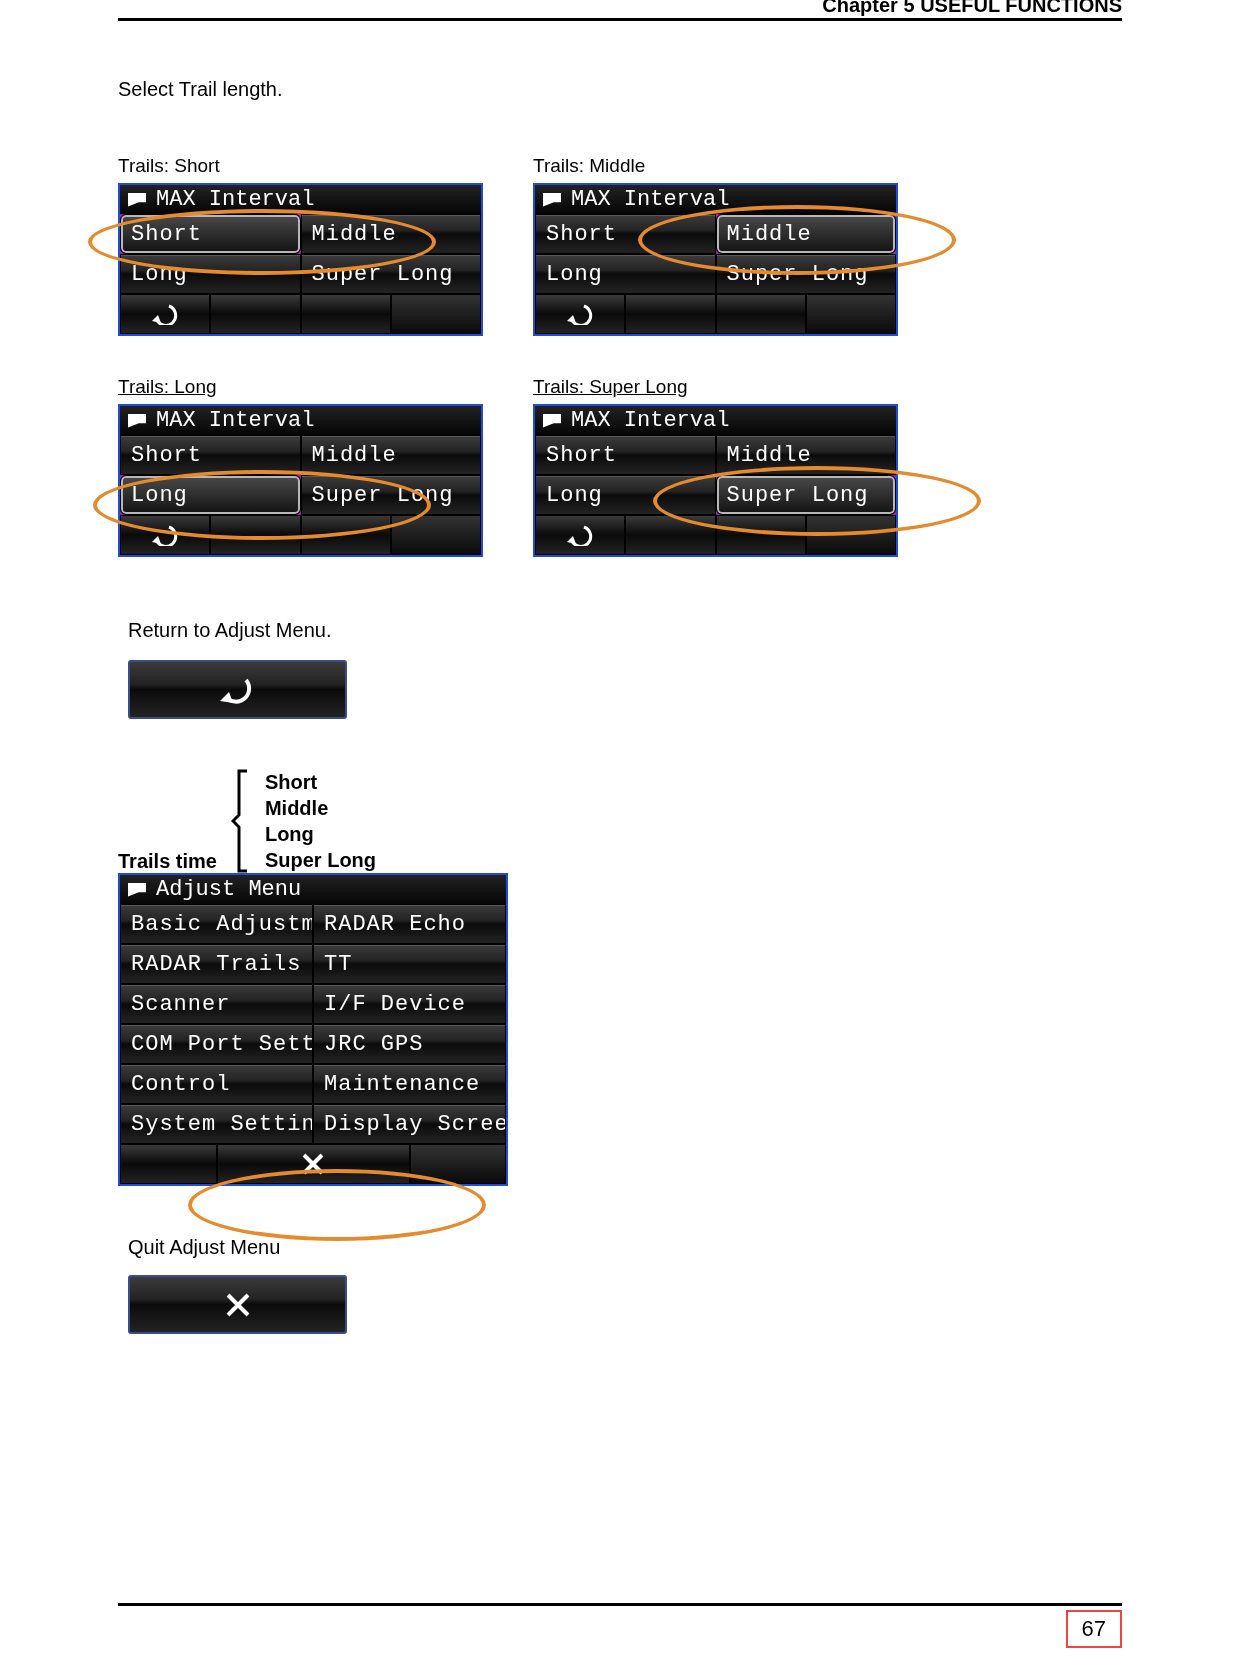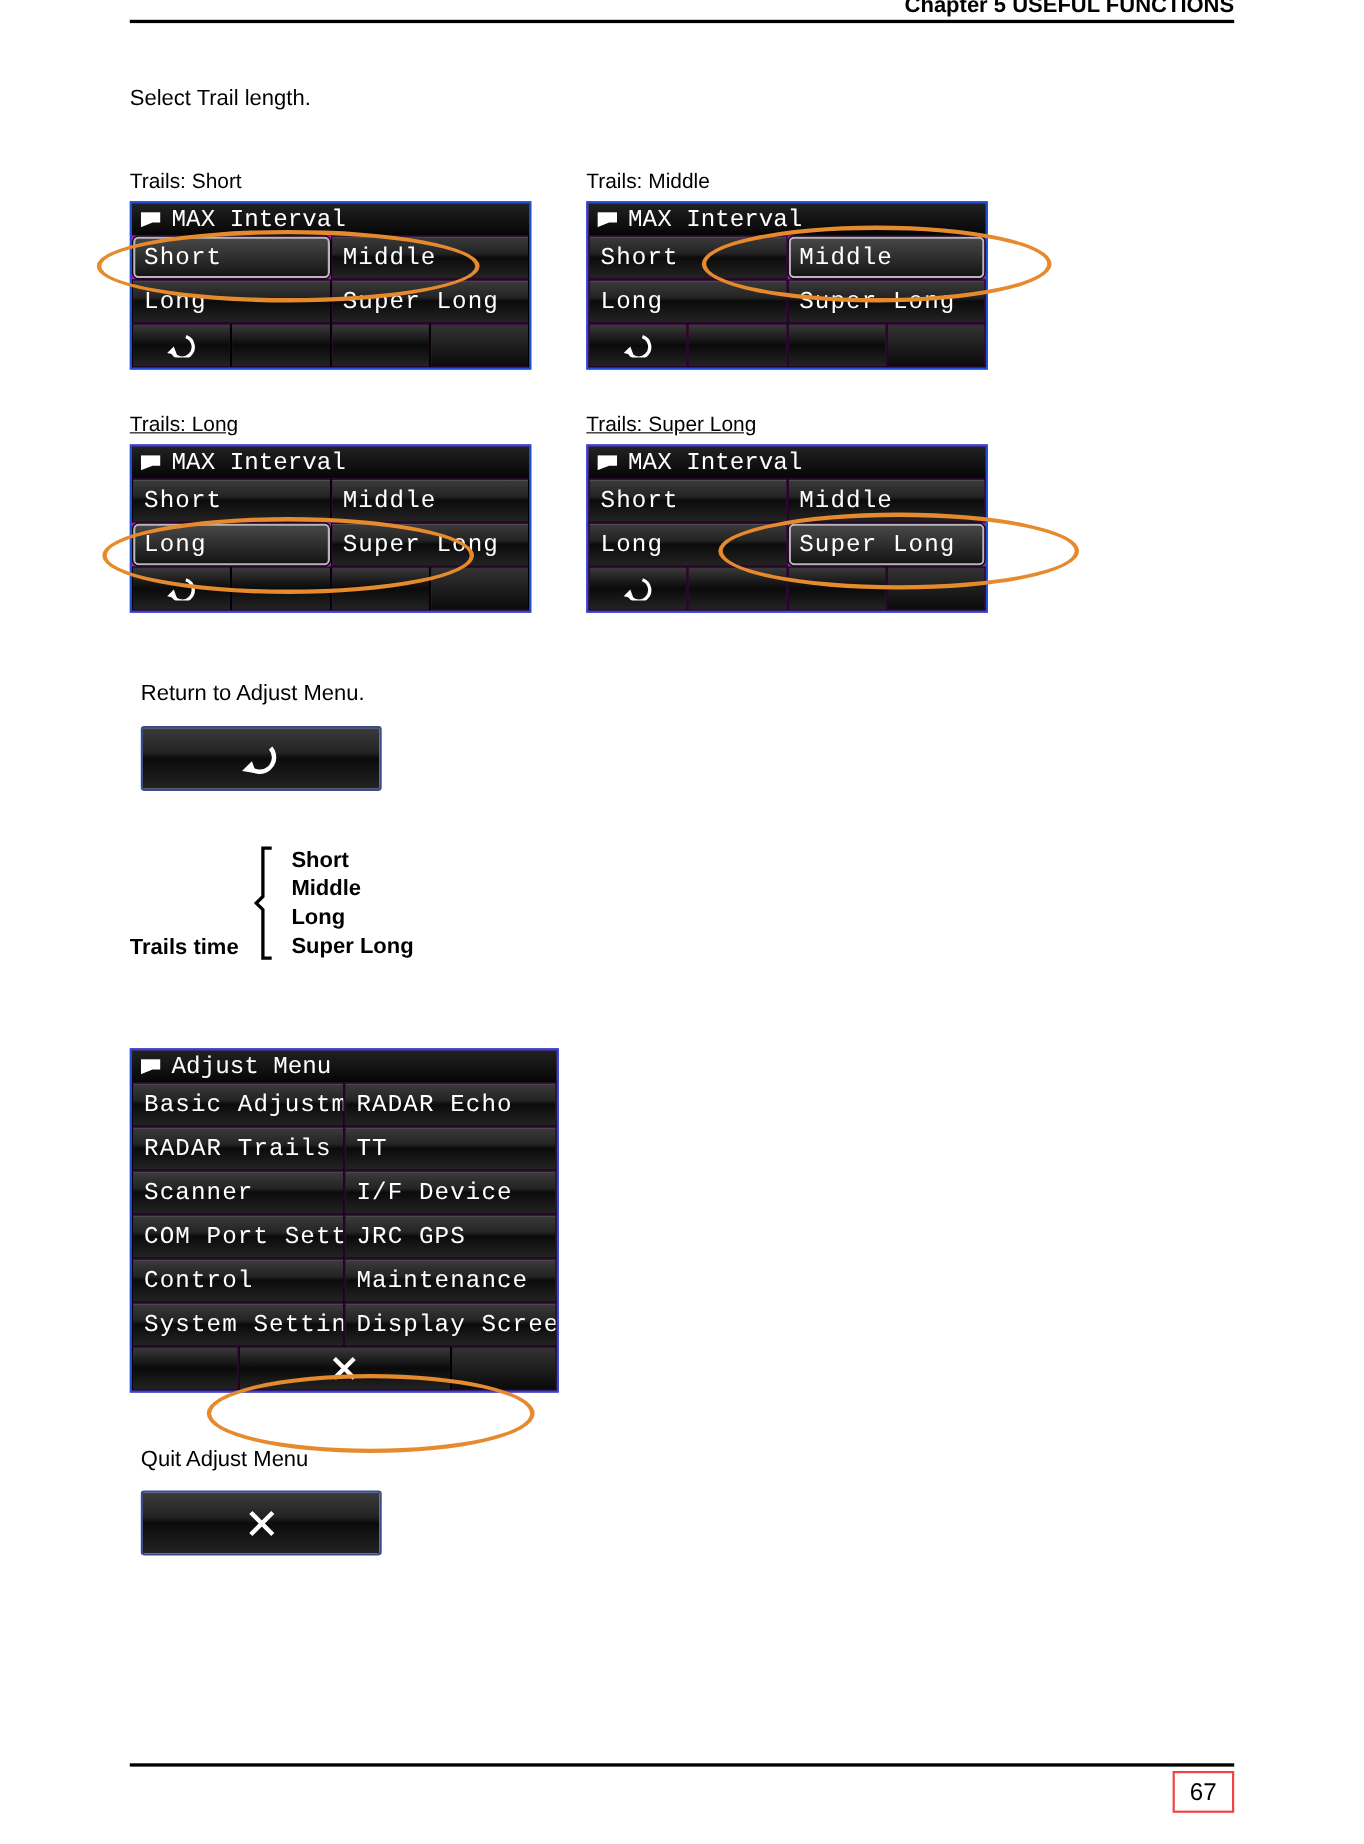--- a/index.html
+++ b/index.html
@@ -196,21 +196,21 @@
           <div class="options">
             <div>Short</div>
             <div>Middle</div>
             <div>Long</div>
             <div>Super Long</div>
           </div>
         </div>
       </div>
     </div>
 
-    <div style="margin-top:80px;">
+    <div style="">
       <div class="menu-wrap">
         <div class="menu wide">
           <div class="menu-title">
             <span class="flag-icon"></span>
             <span>Adjust Menu</span>
           </div>
           <div class="menu-grid">
             <div class="menu-btn">Basic Adjustment</div>
             <div class="menu-btn">RADAR Echo</div>
             <div class="menu-btn">RADAR Trails</div>

